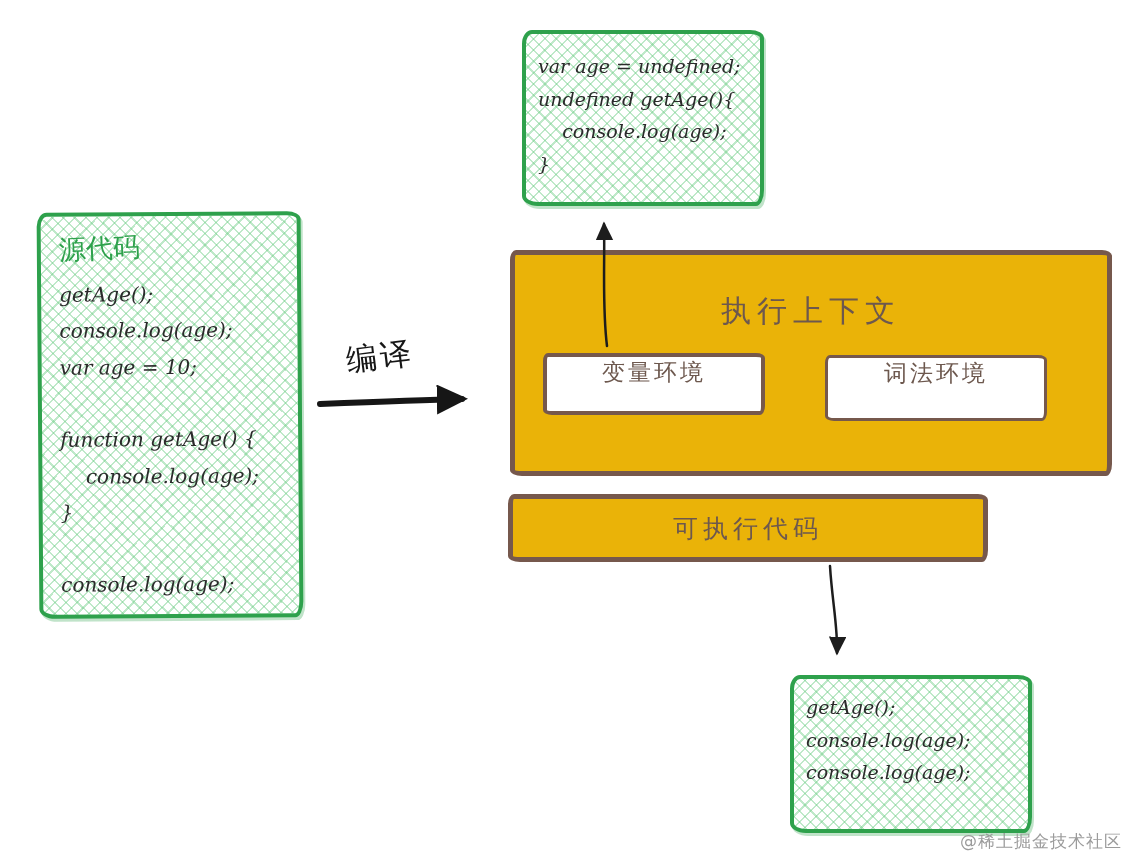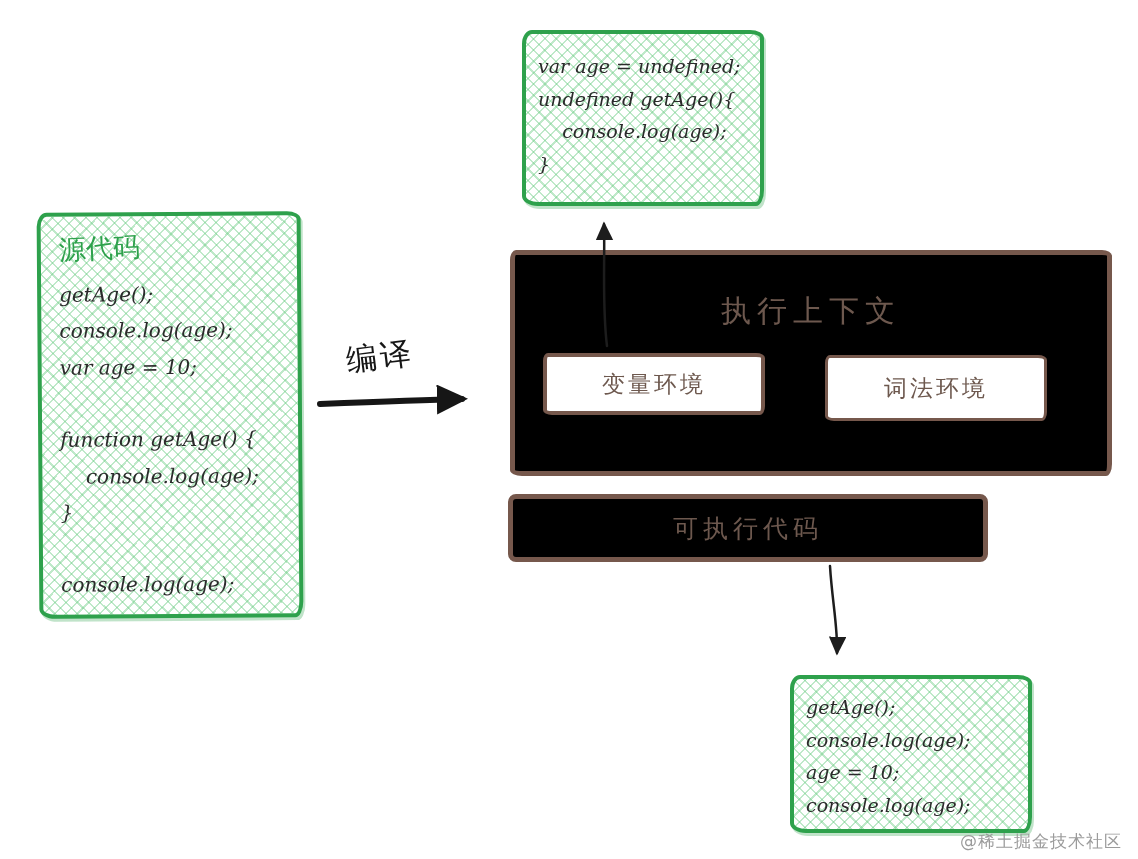--- a/index.html
+++ b/index.html
@@ -76,21 +76,21 @@
     height: 158px;
     padding: 12px 12px;
   }
 
   
   .brown-box {
     position: absolute;
     box-sizing: border-box;
     border: 5px solid #76584c;
     border-radius: 6px 10px 6px 12px / 10px 6px 12px 6px;
-    background: #000000;
+    background: #eab308;
   }
 
   #exec-context {
     left: 510px;
     top: 250px;
     width: 602px;
     height: 226px;
   }
   .exec-title {
     text-align: center;
@@ -98,21 +98,20 @@
     color: #6d584e;
     margin-top: 36px;
     letter-spacing: 6px;
   }
   .env-box {
     position: absolute;
     box-sizing: border-box;
     border: 4px solid #76584c;
     border-radius: 5px 9px 5px 9px / 8px 5px 9px 5px;
     display: flex;
-    align-items: center;
     justify-content: center;
     font-size: 23px;
     color: #6d584e;
     letter-spacing: 3px;
     background: #ffffff;
   }
   #var-env {
     left: 28px;
     top: 98px;
     width: 222px;
@@ -130,21 +129,20 @@
     left: 508px;
     top: 494px;
     width: 480px;
     height: 68px;
     display: flex;
     align-items: center;
     justify-content: center;
     font-size: 25px;
     color: #6d584e;
     letter-spacing: 5px;
-    border-radius: 8px;
   }
 
   
   #compile-label {
     position: absolute;
     left: 346px;
     top: 336px;
     font-size: 31px;
     color: #161616;
     transform: rotate(-7deg);
@@ -206,21 +204,20 @@
     </div>
   </div>
 
   <div id="exec-code-box" class="brown-box">
     <span>可执行代码</span>
   </div>
 
   <div id="result-box" class="green-box">
     <div class="code-line small">getAge();</div>
     <div class="code-line small">console.log(age);</div>
-    <div class="code-line small">age = 10;</div>
     <div class="code-line small">console.log(age);</div>
   </div>
 
   <div id="compile-label">编译</div>
 
   <div id="watermark">@稀土掘金技术社区</div>
 
   <svg id="arrow-layer" viewBox="0 0 1138 859" xmlns="http://www.w3.org/2000/svg">
     <defs>
       <marker id="bigArrow" markerWidth="6" markerHeight="5" refX="4.2" refY="2.5" orient="auto" markerUnits="strokeWidth">

